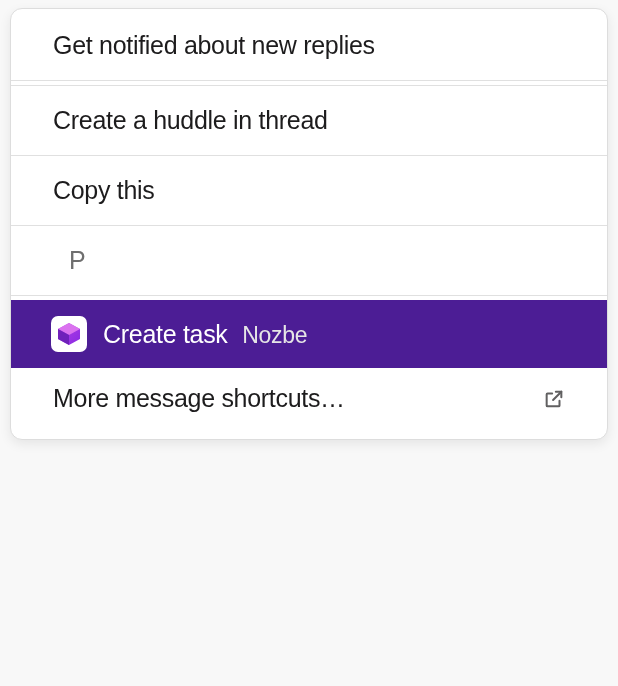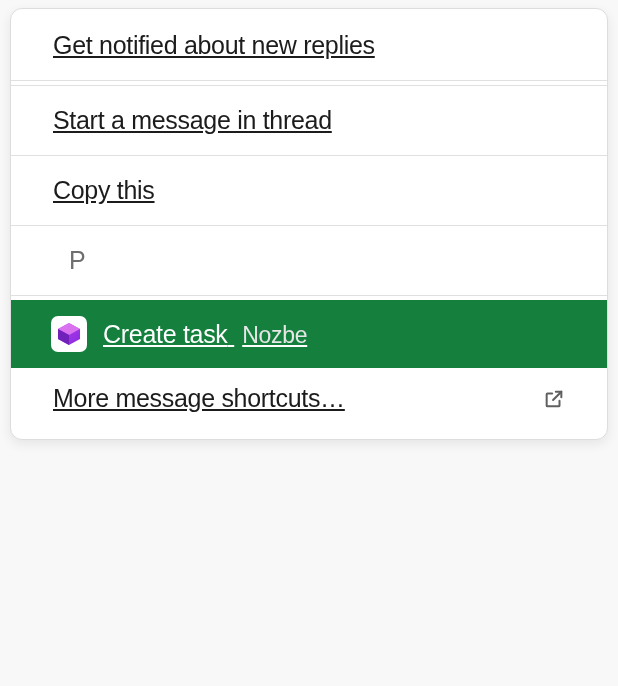--- a/index.html
+++ b/index.html
@@ -32,21 +32,20 @@
       align-items: center;
       padding: 16px 42px 16px 42px;
       font-size: 25px;
       color: #1d1c1d;
       cursor: pointer;
       min-height: 58px;
       letter-spacing: -0.3px;
     }
     .menu-item .label {
       flex: 1;
-      text-decoration: underline;
     }
     .menu-item .shortcut {
       color: #6f6f6f;
       font-size: 25px;
       font-weight: 400;
       margin-left: 16px;
     }
     .menu-item .chevron {
       color: #6f6f6f;
       font-size: 22px;
@@ -59,21 +58,21 @@
       margin-left: 16px;
       display: inline-flex;
       align-items: center;
     }
     .divider {
       height: 1px;
       background: #e0e0e0;
       margin: 4px 0;
     }
     .menu-item.highlighted {
-      background: #15803d;
+      background: #4c1d95;
       color: #fff;
       padding-left: 42px;
     }
     .menu-item.highlighted .label {
       font-weight: 500;
     }
     .menu-item.highlighted .app-name {
       color: #e6e6e6;
       font-weight: 400;
       font-size: 23px;
@@ -105,21 +104,21 @@
     <span class="label">Get notified about new replies</span>
   </div>
 
   <div class="divider"></div>
 
 
 
   <div class="divider"></div>
 
   <div class="menu-item">
-    <span class="label">Start a message in thread</span>
+    <span class="label">Create a huddle in thread</span>
   </div>
 
   <div class="divider"></div>
 
   <div class="menu-item">
     <span class="label">Copy this</span>
   </div>
 
   <div class="divider"></div>
 

